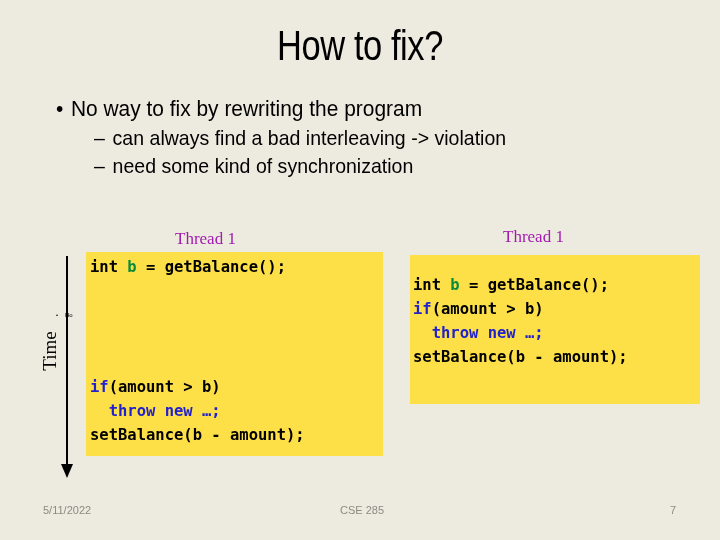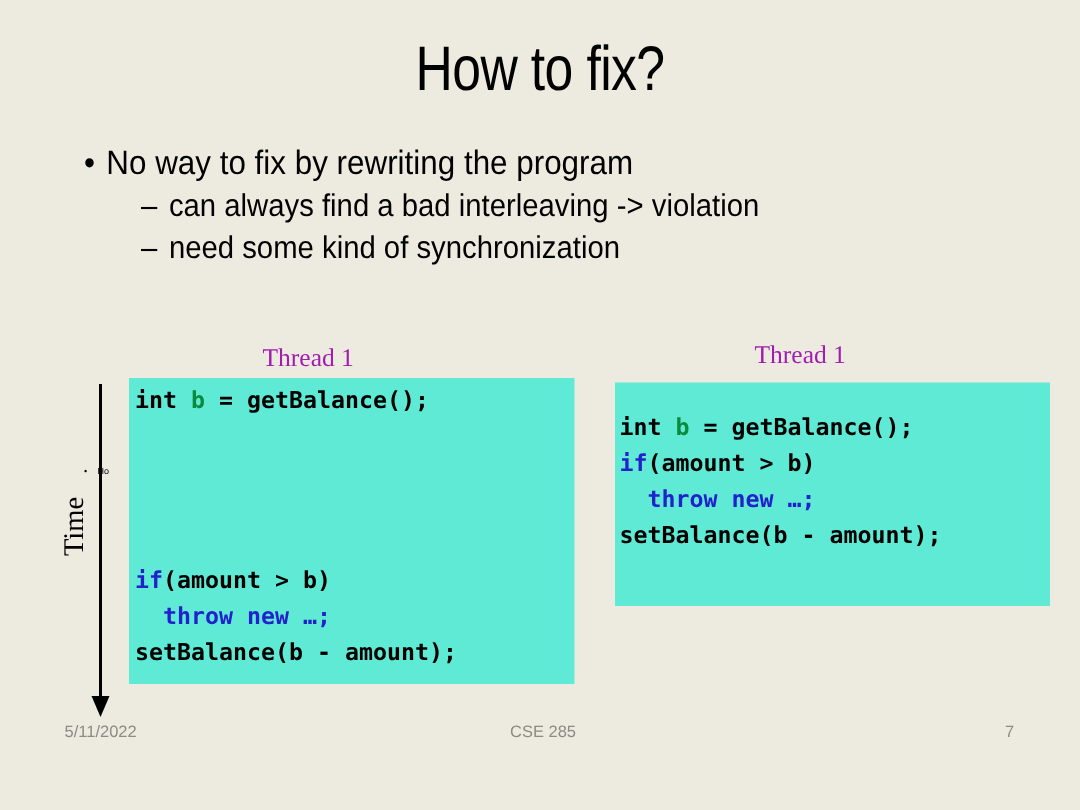--- a/index.html
+++ b/index.html
@@ -72,21 +72,21 @@
     font-size: 17px;
     color: #a21caf;
     white-space: nowrap;
   }
   #thread1-label { left: 175px; top: 229px; }
   #thread2-label { left: 503px; top: 227px; }
 
   
   .code-block {
     position: absolute;
-    background: #5eead4;
+    background: #fde047;
     font-family: "DejaVu Sans Mono", monospace;
     font-size: 15.5px;
     font-weight: bold;
     line-height: 24px;
     color: #000000;
     white-space: pre;
     box-sizing: border-box;
   }
   #thread1-code {
     left: 86px;
@@ -151,21 +151,21 @@
     white-space: nowrap;
     overflow: hidden;
     width: 36px;
     height: 12px;
   }
   .artifact .a-dot { display:inline-block; width: 9px; }
 
   
   .footer-item {
     position: absolute;
-    top: 482px;
+    top: 504px;
     font-size: 11px;
     color: #8d8b82;
     white-space: nowrap;
   }
   #footer-date { left: 43px; }
   #footer-course { left: 340px; }
   #footer-page { left: 670px; }
 </style>
 </head>
 <body>

